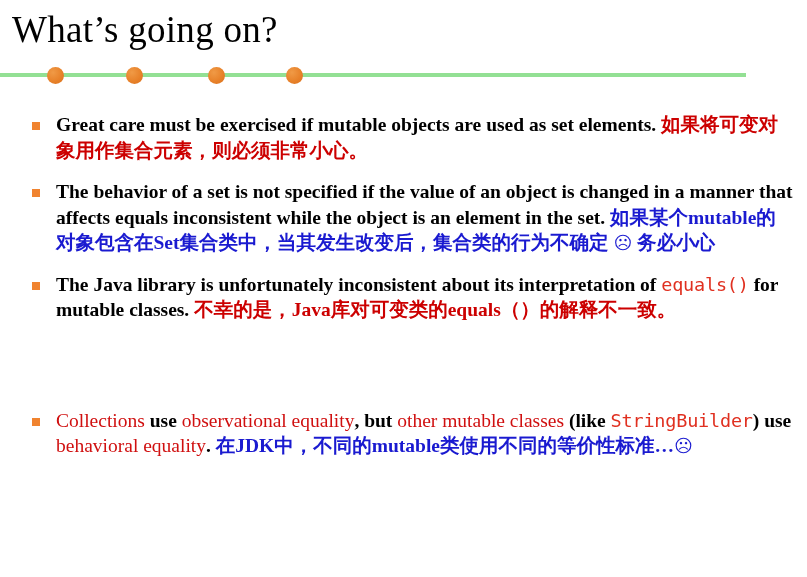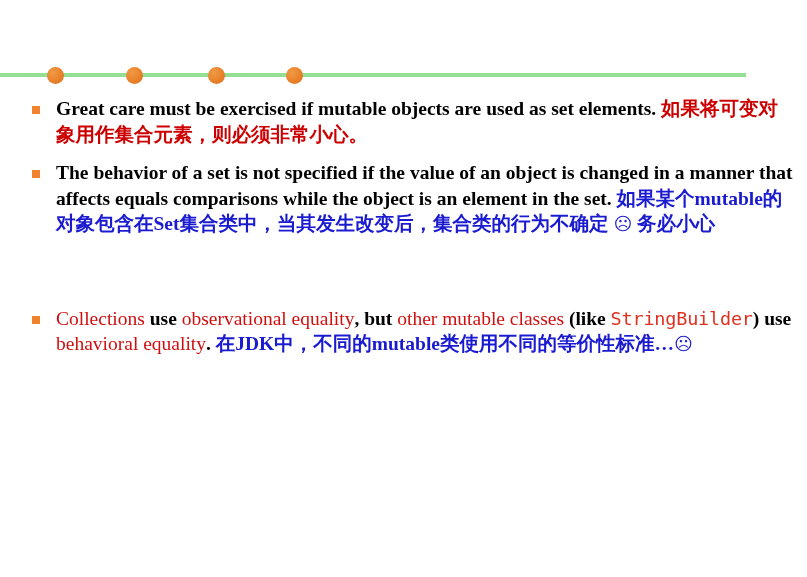--- a/index.html
+++ b/index.html
@@ -63,20 +63,21 @@
     left: 0;
     top: 96px;
     width: 807px;
   }
 
   .bullet-row {
     position: relative;
     padding-left: 56px;
     padding-right: 14px;
     margin-bottom: 13px;
+    margin-top: 16px;
   }
   .bullet-marker {
     position: absolute;
     left: 32px;
     top: 10px;
     width: 8px;
     height: 8px;
     background: #f0832f;
   }
   .bullet-text {
@@ -119,35 +120,40 @@
 
   .spacer-gap {
     height: 56px;
   }
 </style>
 </head>
 <body>
 
 <div class="slide">
 
+  <div class="title">What’s going on?</div>
 
   <div class="divider"></div>
   <div class="dot dot-1"></div>
   <div class="dot dot-2"></div>
   <div class="dot dot-3"></div>
   <div class="dot dot-4"></div>
 
   <div class="body-area" id="body-area">
       <div class="bullet-row">
         <span class="bullet-marker"></span>
         <div class="bullet-text"><span class="black">Great care must be exercised if mutable objects are used as set elements.  </span><span class="cn-red">如果将可变对象用作集合元素，则必须非常小心。</span></div>
       </div>
       <div class="bullet-row">
         <span class="bullet-marker"></span>
-        <div class="bullet-text"><span class="black">The behavior of a set is not specified if the value of an object is changed in a manner that affects equals comparisons while the object is an element in the set. </span><span class="cn-blue">如果某个mutable的对象包含在Set集合类中，当其发生改变后，集合类的行为不确定 </span><span class="emoji-sad cn-blue">☹</span><span class="cn-blue"> 务必小心</span></div>
+        <div class="bullet-text"><span class="black">The behavior of a set is not specified if the value of an object is changed in a manner that affects equals inconsistent while the object is an element in the set. </span><span class="cn-blue">如果某个mutable的对象包含在Set集合类中，当其发生改变后，集合类的行为不确定 </span><span class="emoji-sad cn-blue">☹</span><span class="cn-blue"> 务必小心</span></div>
+      </div>
+      <div class="bullet-row">
+        <span class="bullet-marker"></span>
+        <div class="bullet-text"><span class="black">The Java library is unfortunately inconsistent about its interpretation of </span><span class="code">equals()</span><span class="black">  for mutable classes.  </span><span class="cn-red">不幸的是，Java库对可变类的equals（）的解释不一致。</span></div>
       </div>
       <div class="spacer-gap"></div>
       <div class="bullet-row">
         <span class="bullet-marker"></span>
         <div class="bullet-text"><span class="red">Collections</span><span class="black"> use </span><span class="red">observational equality</span><span class="black">, but </span><span class="red">other mutable classes</span><span class="black"> (like </span><span class="code">StringBuilder</span><span class="black">) use </span><span class="red">behavioral equality</span><span class="black">. </span><span class="cn-blue">在JDK中，不同的mutable类使用不同的等价性标准…</span><span class="emoji-sad cn-blue">☹</span></div>
       </div>
     </div>
 
 </div>
 

